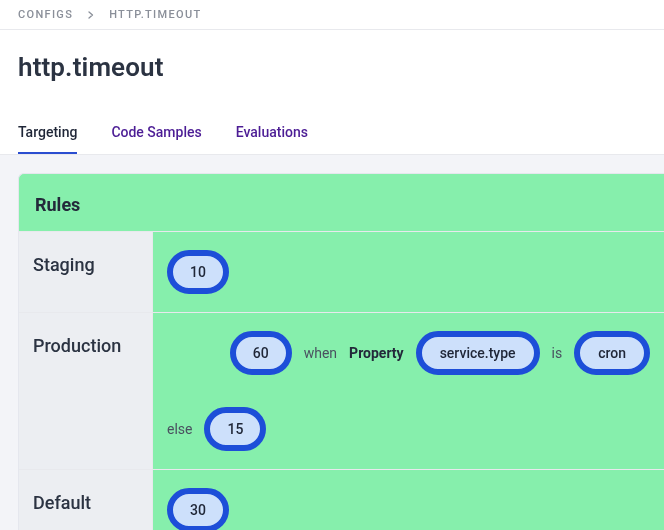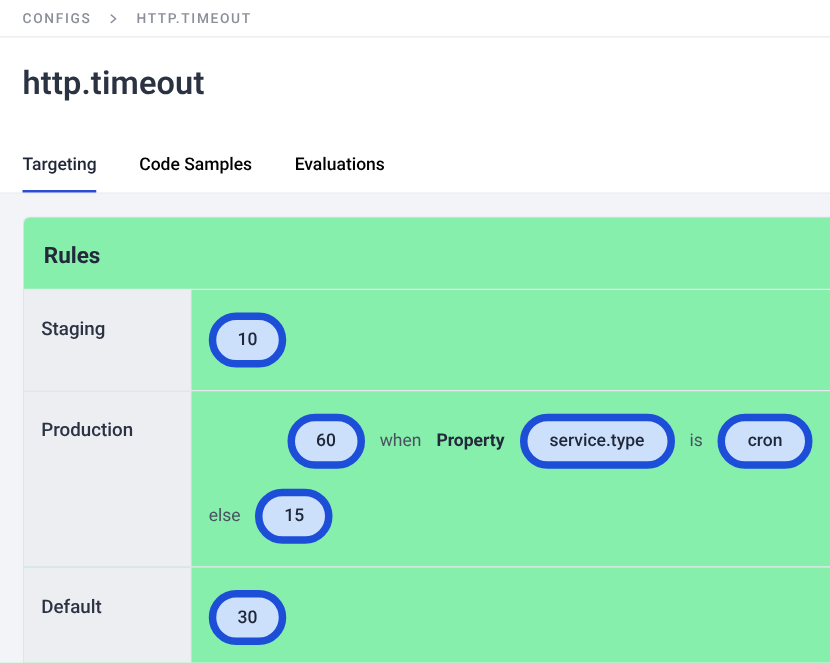--- a/index.html
+++ b/index.html
@@ -41,21 +41,21 @@
   .tabs {
     display: flex;
     gap: 34px;
     padding: 0 18px;
     border-bottom: 1px solid #e8e9ed;
     margin-top: 32px;
   }
   .tab {
     padding: 0 0 12px 0;
     font-size: 14px;
-    color: #000000;
+    color: #4c1d95;
     cursor: pointer;
     border-bottom: 2px solid transparent;
     font-weight: 500;
   }
   .tab.active {
     color: #1f2637;
     border-bottom-color: #2a4dd0;
   }
   .content-bg {
     background: #f3f4f8;
@@ -81,37 +81,37 @@
   }
   .row {
     display: flex;
     border-top: 1px solid #e8e9ed;
   }
   .row-label {
     width: 134px;
     flex-shrink: 0;
     background: #eceef2;
     padding: 22px 14px;
-    font-size: 15px;
+    font-size: 18px;
     font-weight: 500;
     color: #2b3342;
     border-right: 1px solid #e8e9ed;
   }
   .row-body {
     flex: 1;
     padding: 18px 14px;
   }
   .rule-line {
     display: flex;
     align-items: center;
     gap: 12px;
     flex-wrap: wrap;
   }
   .rule-line + .rule-line {
-    margin-top: 16px;
+    margin-top: 32px;
   }
   .indent { margin-left: 44px; justify-content: flex-end; }
   .pill {
     display: inline-flex;
     align-items: center;
     justify-content: center;
     background: #cde0fb;
     border: 6px solid #1d4ed8;
     color: #1f2637;
     border-radius: 999px;

